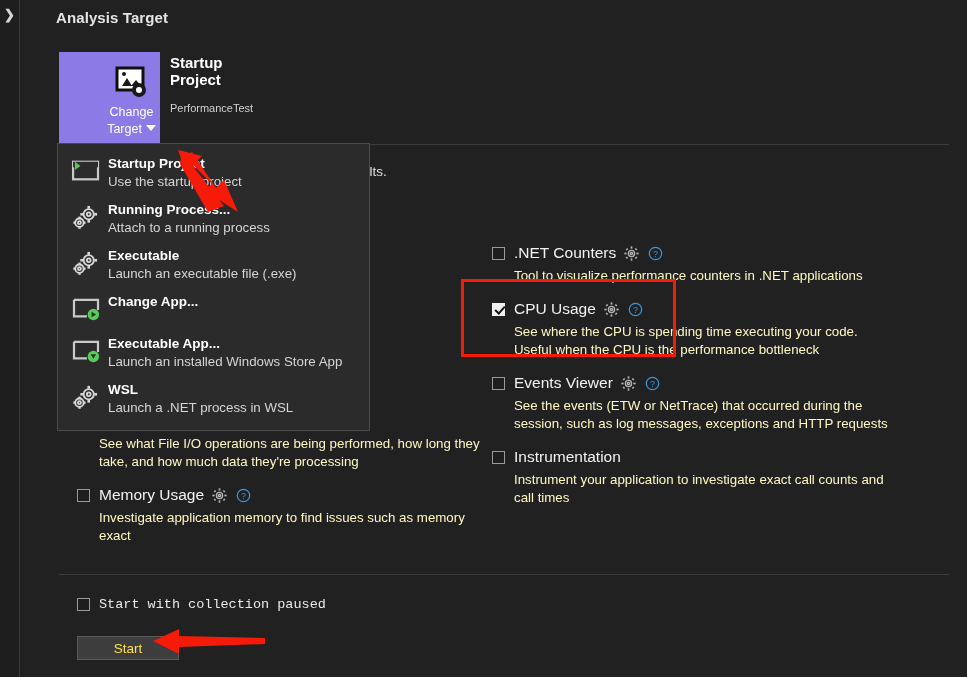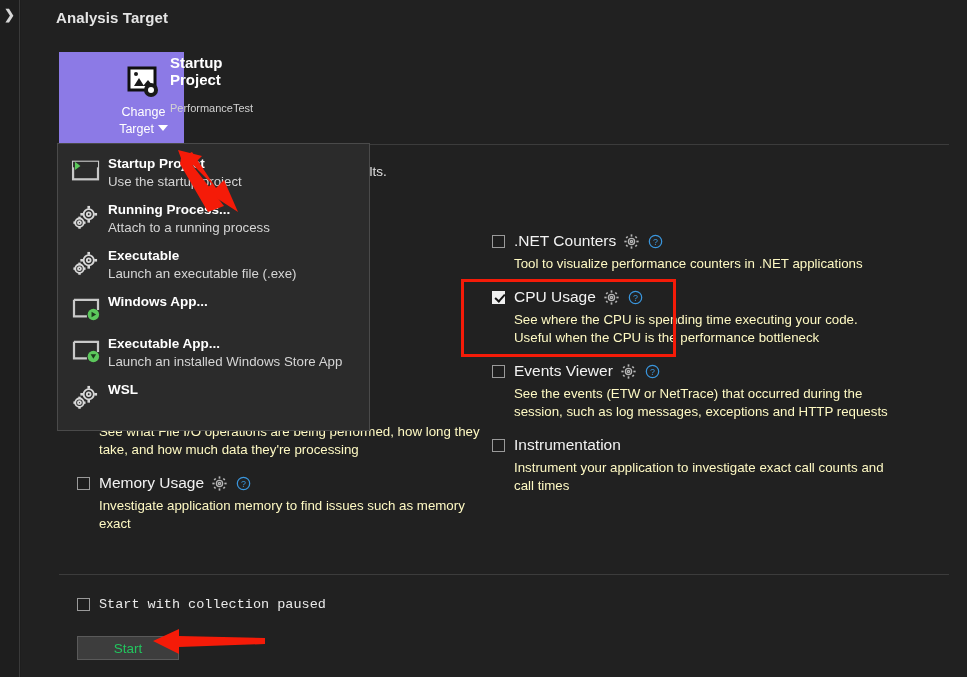--- a/index.html
+++ b/index.html
@@ -31,21 +31,21 @@
   .page-title {
     position: absolute; left: 35px; top: 9px;
     font-size: 15px; font-weight: bold; color: #e5e5e5;
     letter-spacing: .1px;
   }
 
   
   .target-row { position: absolute; left: 38px; top: 52px; }
   .target-tile {
     position: absolute; left: 0; top: 0;
-    width: 125px; height: 94px;
+    width: 101px; height: 94px;
     background: #8c7ae6;
     display: flex; flex-direction: column;
     align-items: center; justify-content: flex-start;
     padding-top: 14px;
     cursor: pointer;
     padding-left: 44px;
   }
   .tile-icon { width: 34px; height: 32px; }
   .tile-label {
     margin-top: 6px; text-align: center; color: #ffffff;
@@ -72,21 +72,21 @@
   .notice {
     position: absolute; left: 38px; top: 152px; right: 18px; height: 38px;
     border-left: 2px solid #4a4a4a;
     display: flex; align-items: center;
     padding-left: 12px;
     font-size: 13.5px; color: #e0e0e0;
   }
 
   
   .cols { position: absolute; left: 38px; top: 226px; right: 18px; }
-  .col { position: absolute; top: 4px; width: 405px; }
+  .col { position: absolute; top: 16px; width: 405px; }
   .col-left  { left: 18px; }
   .col-right { left: 433px; }
 
   .tool { position: relative; margin-bottom: 13px; }
   .tool-head { display: flex; align-items: center; height: 22px; }
   .cb {
     width: 13px; height: 13px; flex: 0 0 13px;
     border: 1px solid #9a9a9a; background: #1e1e1e;
     margin-right: 9px; position: relative; cursor: pointer;
   }
@@ -109,21 +109,21 @@
   
   .paused-row {
     position: absolute; left: 56px; top: 597px;
     display: flex; align-items: center; font-family: Liberation Mono, monospace;
   }
   .paused-label { font-size: 13.5px; color: #eaeaea; }
   .start-btn {
     position: absolute; left: 56px; top: 636px;
     width: 102px; height: 24px;
     background: #3d3d3d; border: 1px solid #5a5a5a;
-    color: #22c55e; font-size: 13.5px;
+    color: #fde047; font-size: 13.5px;
     display: flex; align-items: center; justify-content: center;
     cursor: pointer;
     font-family: "Liberation Sans", sans-serif;
   }
 
   
   .menu {
     position: absolute; left: 57px; top: 143px;
     width: 313px; height: 288px;
     background: #2b2b2b; border: 1px solid #4a4a4a;
@@ -413,21 +413,21 @@
           <div class="mi-sub">Launch an executable file (.exe)</div>
         </span>
       </div>
       <div class="menu-item">
         <span class="mi-icon"><svg viewBox="0 0 32 26" width="32" height="24">
             <path d="M3 3 H29 V14 M3 3 V21 H17" fill="none" stroke="#c9c9c9" stroke-width="2.4"></path>
             <circle cx="24" cy="19" r="6.2" fill="#5cc85c"></circle>
             <polygon points="22,16 27,19 22,22" fill="#1d3a1d"></polygon>
           </svg></span>
         <span class="mi-text">
-          <div class="mi-title">Windows App...</div>
+          <div class="mi-title">Change App...</div>
         </span>
       </div>
       <div class="menu-item">
         <span class="mi-icon"><svg viewBox="0 0 32 26" width="32" height="24">
             <path d="M3 3 H29 V14 M3 3 V21 H17" fill="none" stroke="#c9c9c9" stroke-width="2.4"></path>
             <circle cx="24" cy="19" r="6.2" fill="#5cc85c"></circle>
             <polygon points="21,16.5 27,16.5 24,21.5" fill="#1d3a1d"></polygon>
           </svg></span>
         <span class="mi-text">
           <div class="mi-title">Executable App...</div>
@@ -448,20 +448,21 @@
               <rect x="10" y="8.6" width="3" height="2.8"></rect>
               <rect x="25" y="8.6" width="3" height="2.8"></rect>
               <rect x="7.8" y="12.5" width="2.6" height="2.6"></rect>
               <rect x="7.8" y="23" width="2.6" height="2.6"></rect>
               <rect x="2.5" y="17.7" width="2.6" height="2.6"></rect>
               <rect x="13" y="17.7" width="2.6" height="2.6"></rect>
             </g>
           </svg></span>
         <span class="mi-text">
           <div class="mi-title">WSL</div>
+          <div class="mi-sub">Launch a .NET process in WSL</div>
         </span>
       </div>
     </div>
 
   <div class="redbox" style="border-color: rgb(245, 27, 8);"></div>
 
   <svg class="arrow arrow-menu" width="110" height="70">
     <polygon points="6,6 34,34 26,40 60,62 46,30 38,38 14,2" fill="#f51b08"></polygon>
     <path d="M4 2 L46 56 L30 62 L2 14 Z" fill="#f51b08"></path>
     <path d="M0 0 L24 6 L8 22 Z" fill="#f51b08"></path>

